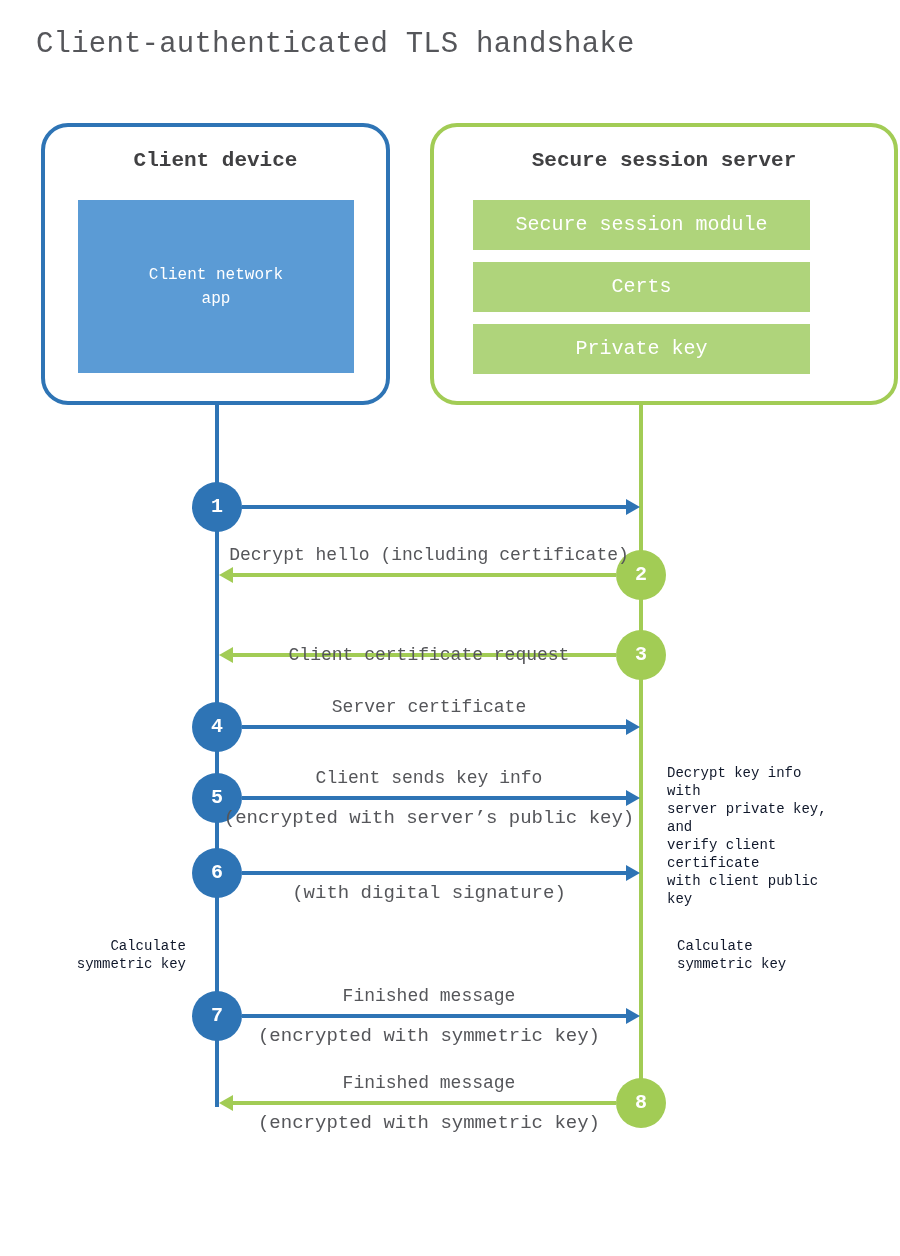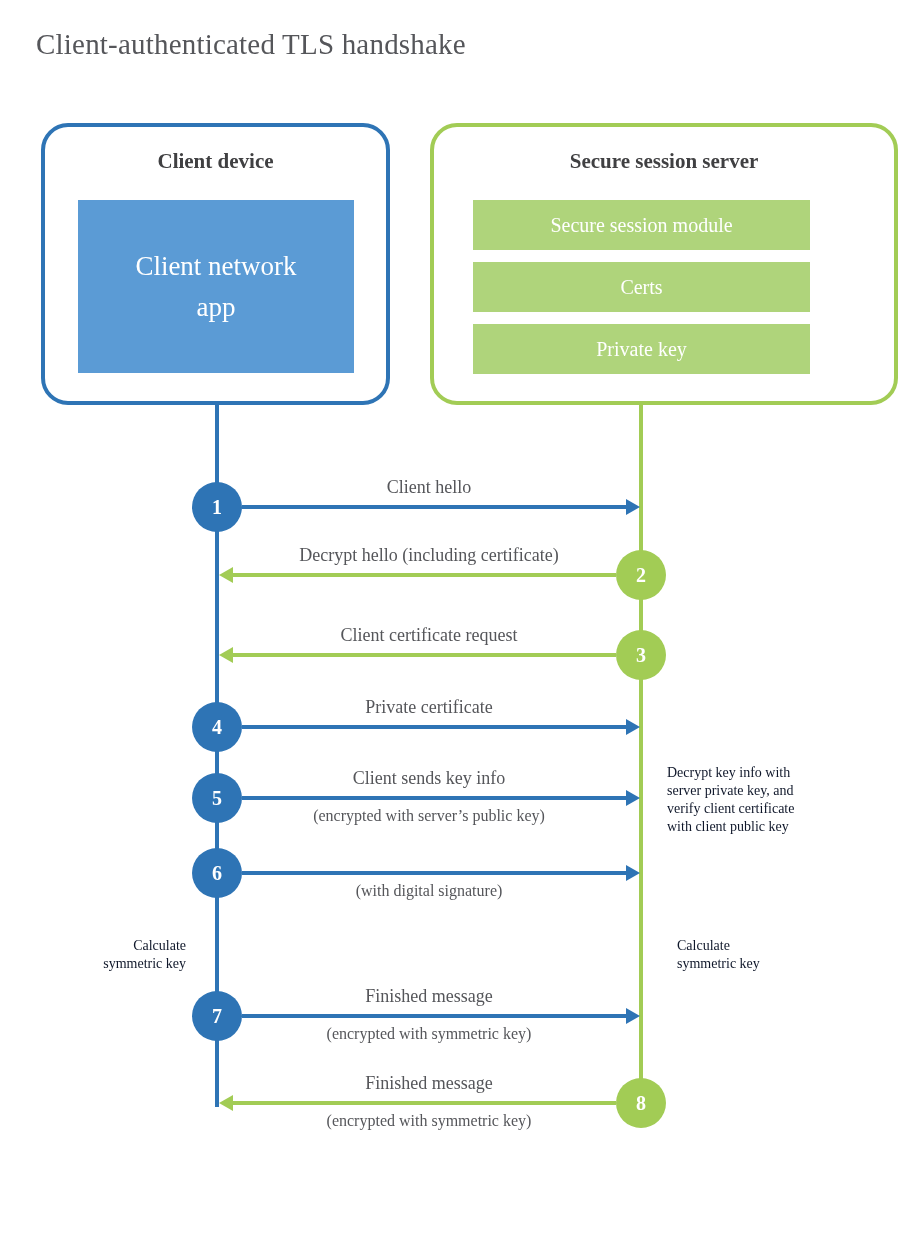--- a/index.html
+++ b/index.html
@@ -1,36 +1,36 @@
 <!DOCTYPE html>
 <html><head>
 <meta charset="utf-8">
 <style>
   html,body { margin:0; padding:0; background:#ffffff; }
   .page {
     position:relative; width:900px; height:1256px; background:#ffffff;
-    font-family:Liberation Serif, serif; overflow:hidden;
+    font-family:Liberation Mono, monospace; overflow:hidden;
   }
   .title {
     position:absolute; left:36px; top:28px; font-size:29px; font-weight:300;
     color:#55565a; letter-spacing:0.2px;
   }
   .entity-box {
     position:absolute; top:123px; height:282px; box-sizing:border-box;
     background:#ffffff;
     border-radius:27px;
   }
   .entity-box.client { left:41px; width:349px; border:4px solid #2e74b5; }
   .entity-box.server { left:430px; width:468px; border:4px solid #a2cc55; }
   .entity-title {
     margin-top:22px; text-align:center; font-size:21px; font-weight:bold; color:#404042;
   }
   .app-box {
     position:absolute; left:33px; top:73px; width:276px; height:173px;
-    background:#5b9bd5; color:#ffffff; font-size:27px; text-align:center;
+    background:#5b9bd5; color:#ffffff; font-size:16px; text-align:center;
     display:flex; align-items:center; justify-content:center; white-space:pre-line;
     line-height:1.5;
   }
   .module-bar {
     position:absolute; left:39px; width:337px; height:50px; background:#afd47b;
     color:#ffffff; font-size:20px; text-align:center; line-height:50px;
   }
   .lifeline { position:absolute; top:405px; width:4px; }
   .lifeline.blue  { left:215px; height:702px; background:#2e74b5; }
   .lifeline.green { left:639px; height:700px; background:#a2cc55; }
@@ -47,21 +47,21 @@
   .head {
     position:absolute; width:0; height:0; z-index:2;
     border-top:8px solid transparent; border-bottom:8px solid transparent;
   }
   .head.right.blue  { border-left:14px solid #2e74b5; }
   .head.left.green  { border-right:14px solid #a2cc55; }
   .msg {
     position:absolute; left:217px; width:424px; text-align:center;
     font-size:18px; color:#55565a; z-index:4;
   }
-  .msg.sub { font-size:16px; }
+  .msg.sub { font-size:19px; }
   .note {
     position:absolute; font-size:14px; line-height:18px; color:#0f172a;
     white-space:pre-line; z-index:4;
   }
 </style>
 </head>
 <body>
 
 <div class="page">
 
@@ -76,36 +76,35 @@
   <div class="entity-box server">
     <div class="entity-title">Secure session server</div>
     <div class="module-bar" style="top:135px">Certs</div>
     <div class="module-bar" style="top:73px">Secure session module</div>
     <div class="module-bar" style="top:197px">Private key</div>
   </div>
 
   <div class="lifeline blue"></div>
   <div class="lifeline green"></div>
 
-  <div class="msg" style="top:477px">Client hello</div>
   <div class="hline blue" style="left:242px;top:505px;width:384px"></div>
   <div class="head right blue" style="left:626px;top:499px"></div>
   <div class="circle blue" style="left:192px;top:482px">1</div>
 
   <div class="msg" style="top:545px">Decrypt hello (including certificate)</div>
   <div class="hline green" style="left:233px;top:573px;width:383px"></div>
   <div class="head left green" style="left:219px;top:567px"></div>
   <div class="circle green" style="left:616px;top:550px">2</div>
 
-  <div class="msg" style="top:625px">Client certificate request</div>
+  <div class="msg" style="top:645px">Client certificate request</div>
   <div class="hline green" style="left:233px;top:653px;width:383px"></div>
   <div class="head left green" style="left:219px;top:647px"></div>
   <div class="circle green" style="left:616px;top:630px">3</div>
 
-  <div class="msg" style="top:697px">Private certificate</div>
+  <div class="msg" style="top:697px">Server certificate</div>
   <div class="hline blue" style="left:242px;top:725px;width:384px"></div>
   <div class="head right blue" style="left:626px;top:719px"></div>
   <div class="circle blue" style="left:192px;top:702px">4</div>
 
   <div class="msg" style="top:768px">Client sends key info</div>
   <div class="hline blue" style="left:242px;top:796px;width:384px"></div>
   <div class="head right blue" style="left:626px;top:790px"></div>
   <div class="circle blue" style="left:192px;top:773px">5</div>
   <div class="msg sub" style="top:807px">(encrypted with server’s public key)</div>
 

